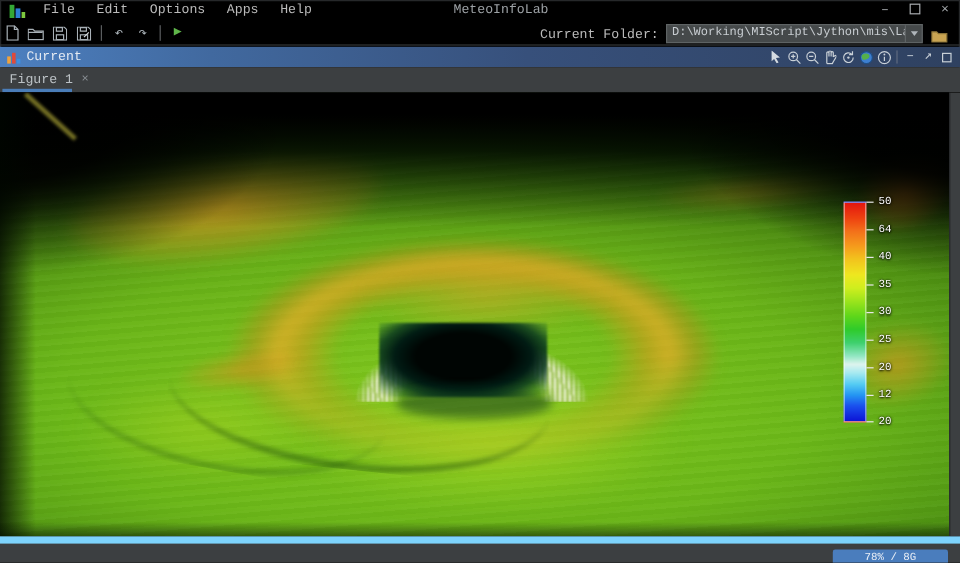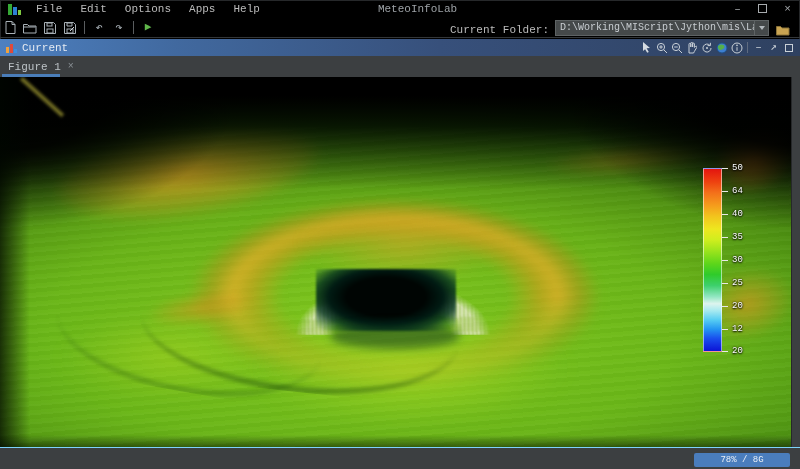--- a/index.html
+++ b/index.html
@@ -111,21 +111,21 @@
   
   .colorbar{left:703px;top:91px;width:90px;height:184px;}
   .cb-bar{position:absolute;left:0;top:0;width:19px;height:184px;border:1px solid rgba(255,255,255,0.55);
     background:linear-gradient(180deg,
       #e3150f 0%,#ee4110 7%,#f3701a 13%,#f59c1c 20%,#f2c41d 26%,#eee71f 33%,
       #cfee1e 39%,#9ce41c 45%,#5ed61a 52%,#2fcb2a 58%,#3dd06c 64%,#8fe6c0 70%,
       #ddf4ee 74%,#a5e9f0 78%,#55ccf3 83%,#2496f2 88%,#1a50ee 93%,#0c13d6 100%);}
   .cb-tick{position:absolute;left:19px;width:6px;height:1px;background:#e8e8e8;}
   .cb-label{position:absolute;left:29px;font-size:9px;color:#ffffff;text-shadow:0 0 2px #000,0 1px 2px #000;}
   
-  .statusbar{position:absolute;left:0;top:447px;width:800px;height:22px;background:#3c3f41;border-top:1px solid #7dd3fc;}
+  .statusbar{position:absolute;left:0;top:447px;width:800px;height:22px;background:#3c3f41;border-top:6px solid #7dd3fc;}
   .mem-btn{position:absolute;right:10px;top:5px;width:96px;height:14px;background:#4a7dbd;border-radius:2px;
     display:flex;align-items:center;justify-content:center;font-size:9px;color:#e8eef6;}
   
   svg{display:block;}
 </style>
 </head>
 <body>
 
 <div class="window">
 

